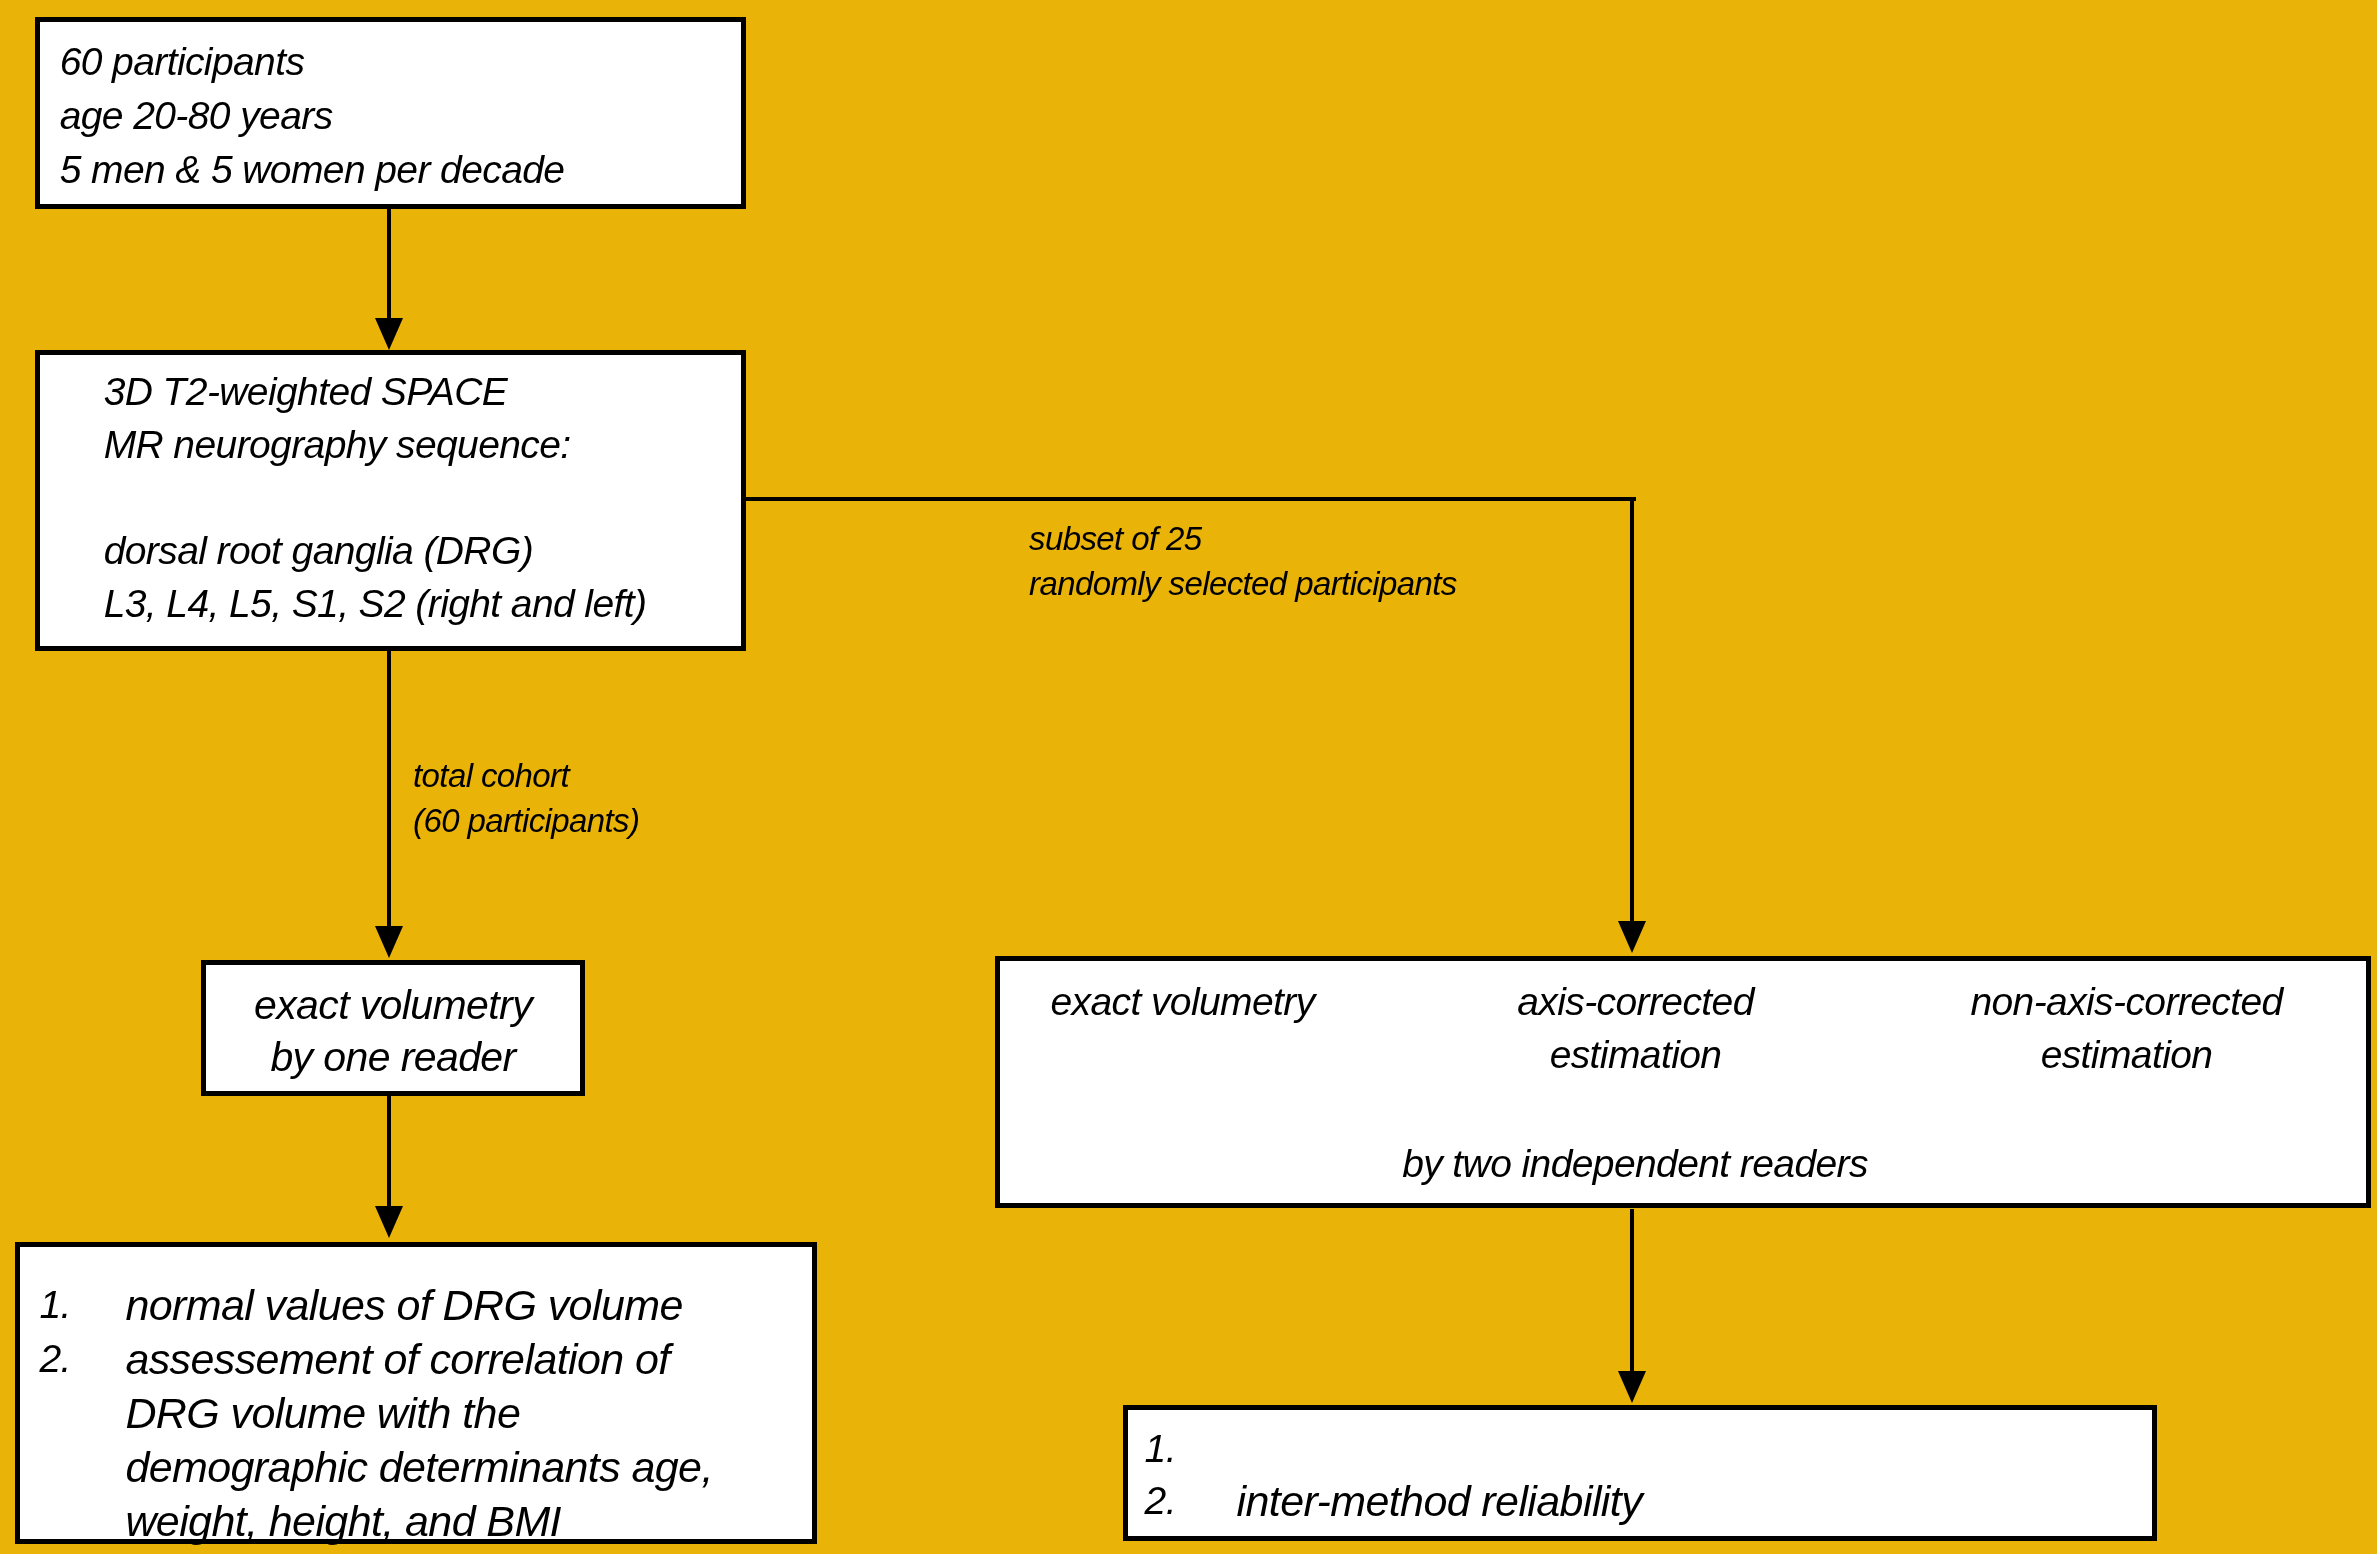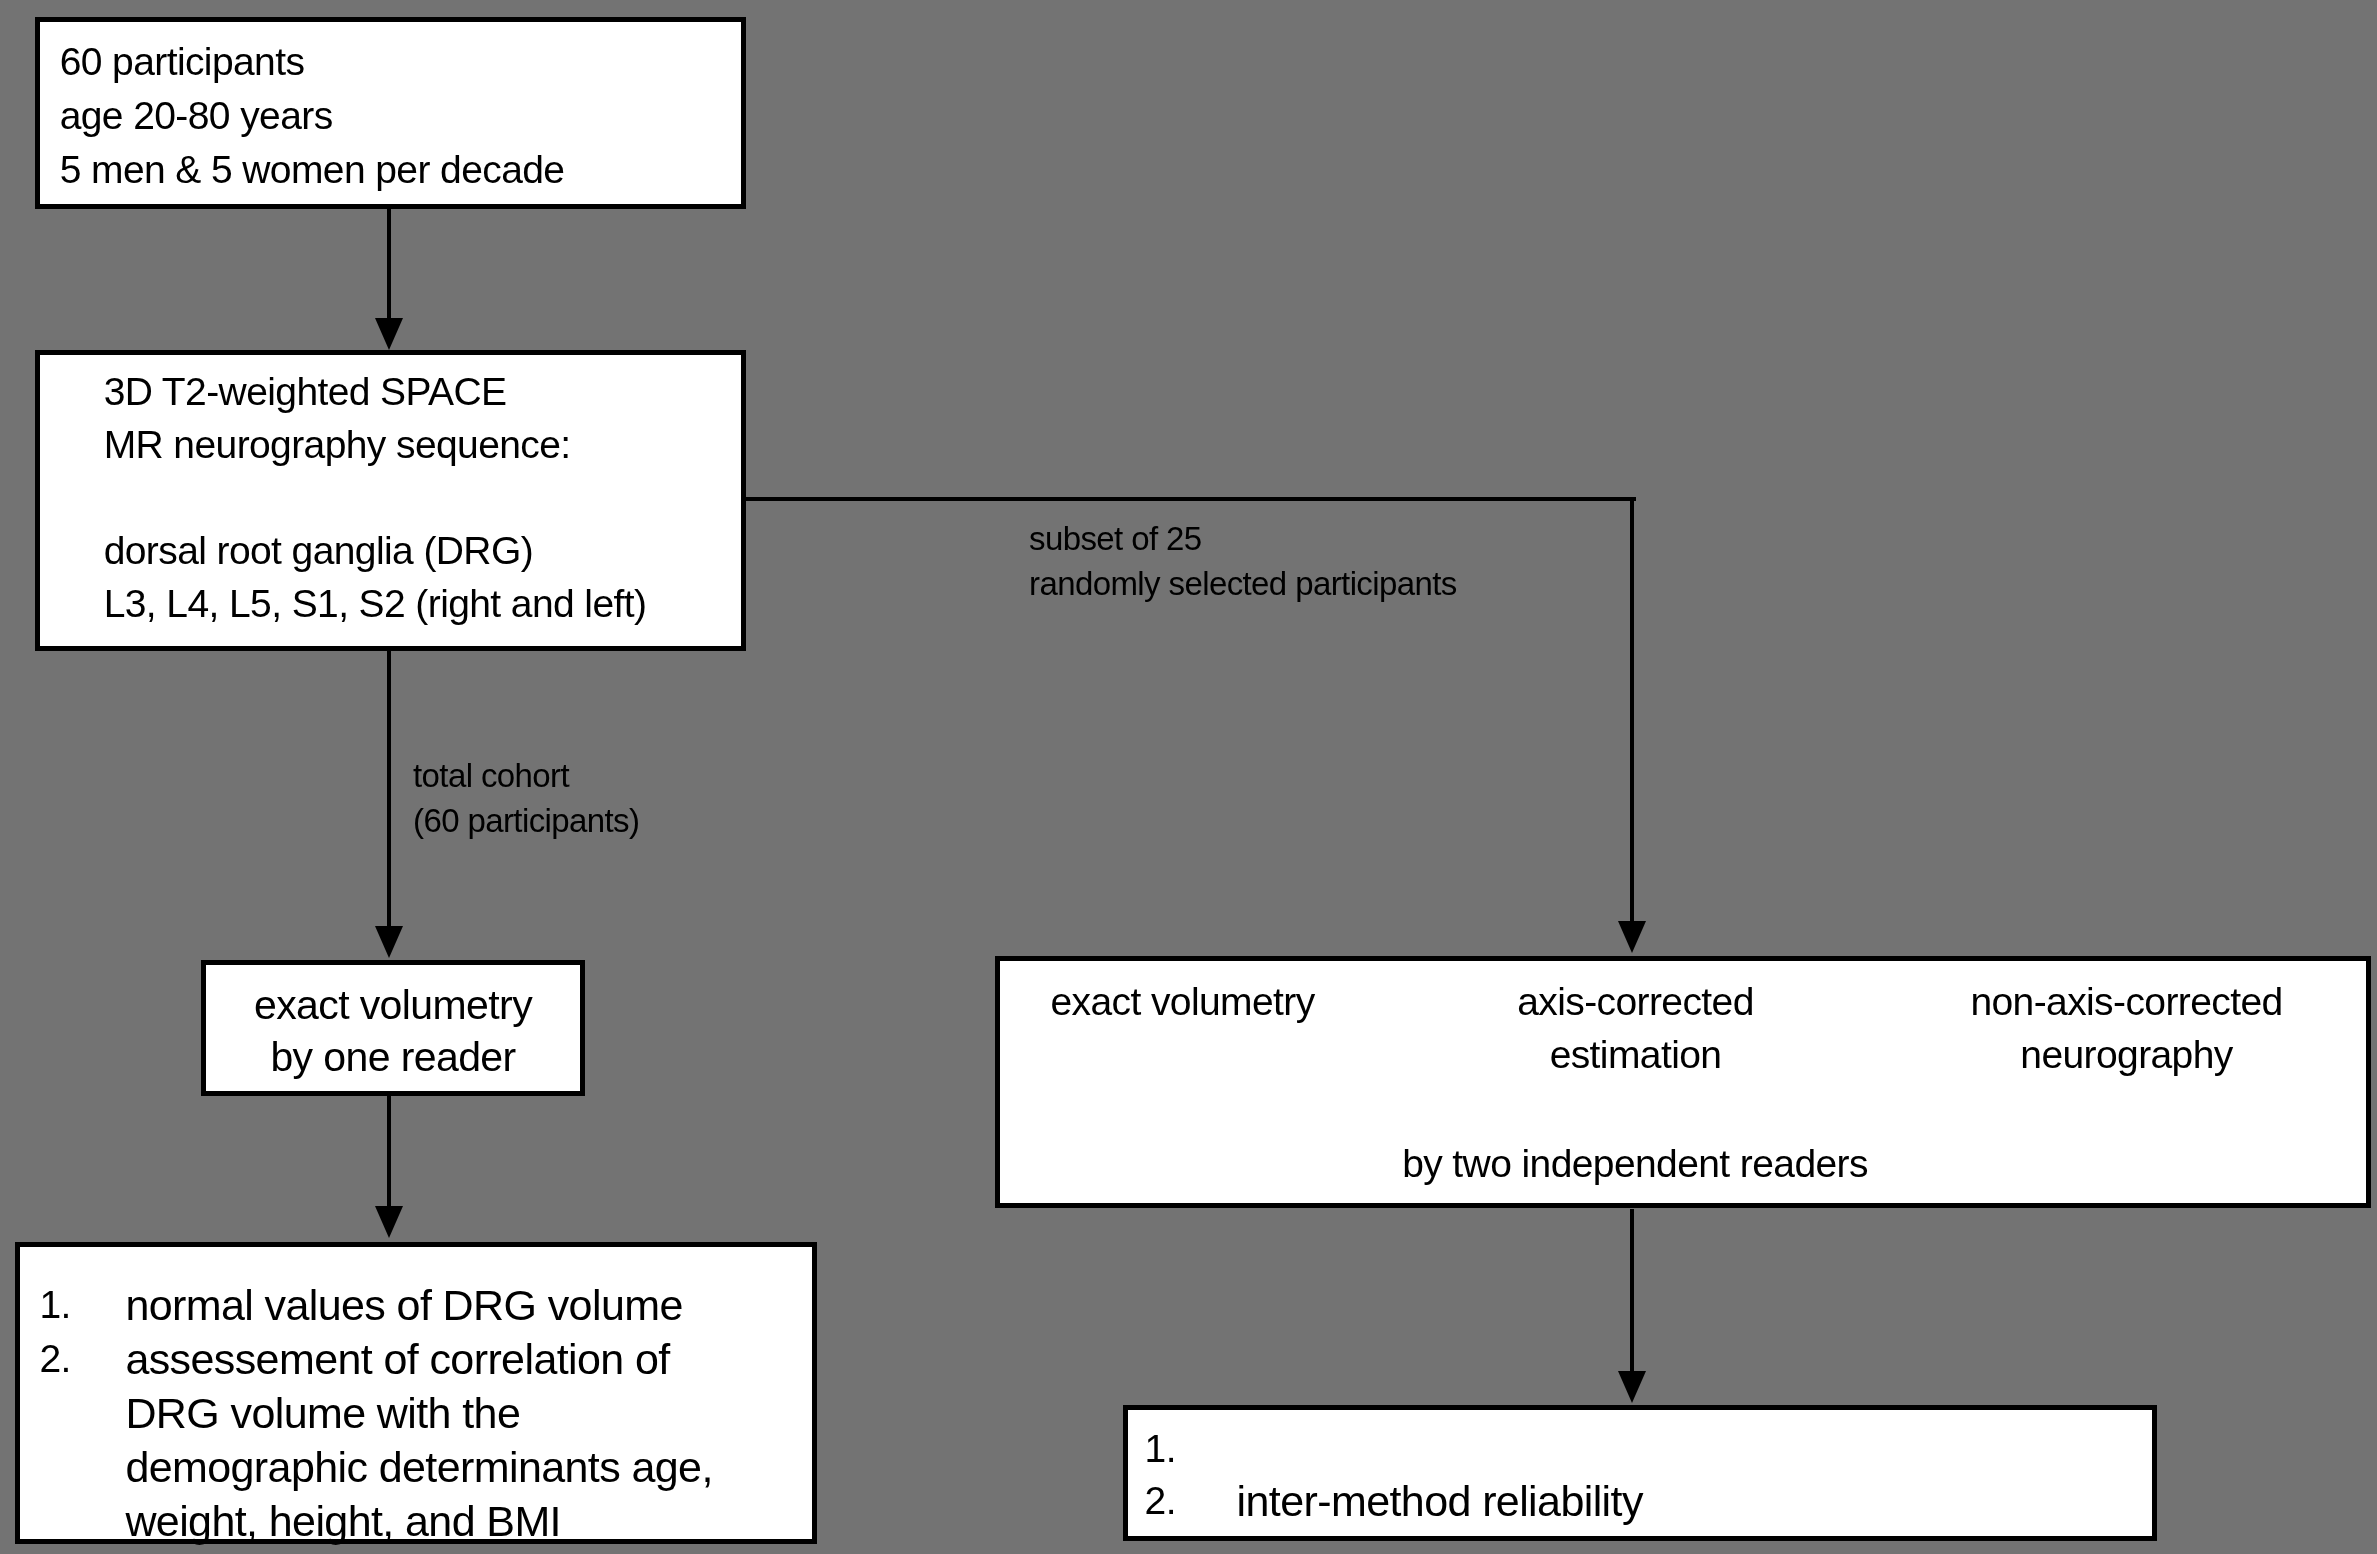--- a/index.html
+++ b/index.html
@@ -1,24 +1,25 @@
 <!DOCTYPE html>
 <html style="font-size:9.8px"><head>
 <meta charset="utf-8">
 <style>
   html, body { margin: 0; padding: 0; background: #ffffff; }
   .canvas {
     position: relative;
     width: 2377px;
     height: 1554px;
-    background: #737373;
+    background: #eab308;
     font-family: "Liberation Sans", "DejaVu Sans", sans-serif;
     color: #000000;
     letter-spacing: -0.6px;
     overflow: hidden;
+    font-style: italic;
   }
   .box {
     position: absolute;
     border: 5.5px solid #000000;
     background: #ffffff;
     box-sizing: border-box;
   }
   .boxtext {
     white-space: pre-line;
     font-size: 39px;
@@ -108,21 +109,21 @@
 weight, height, and BMI</span>
         </div>
       </div>
   </div>
 
   <div class="box" style="left:995px; top:956px; width:1376px; height:252px;"></div>
   <div class="coltext" style="left:998px; top:975px; width:369px;">exact volumetry</div>
   <div class="coltext" style="left:1451px; top:975px; width:369px;text-align:center;">axis-corrected
 estimation</div>
   <div class="coltext" style="left:1942px; top:975px; width:369px;">non-axis-corrected
-neurography</div>
+estimation</div>
   <div class="coltext" style="left:1328px; top:1137px; width:614px;">by two independent readers</div>
 
   <div class="vline" style="left:1630px; top:1209px; width:4.3px; height:164px;"></div>
   <div class="arrowhead" style="left:1618px; top:1371px;"></div>
 
   <div class="box" style="left:1123px; top:1405px; width:1034px; height:136px;">
     <div class="numlist" style="padding:13px 9.8px 0 16.6px;">
 
         <div class="listrow">
           <span class="listnum" style="width:92px; line-height:52px;">1.</span>

